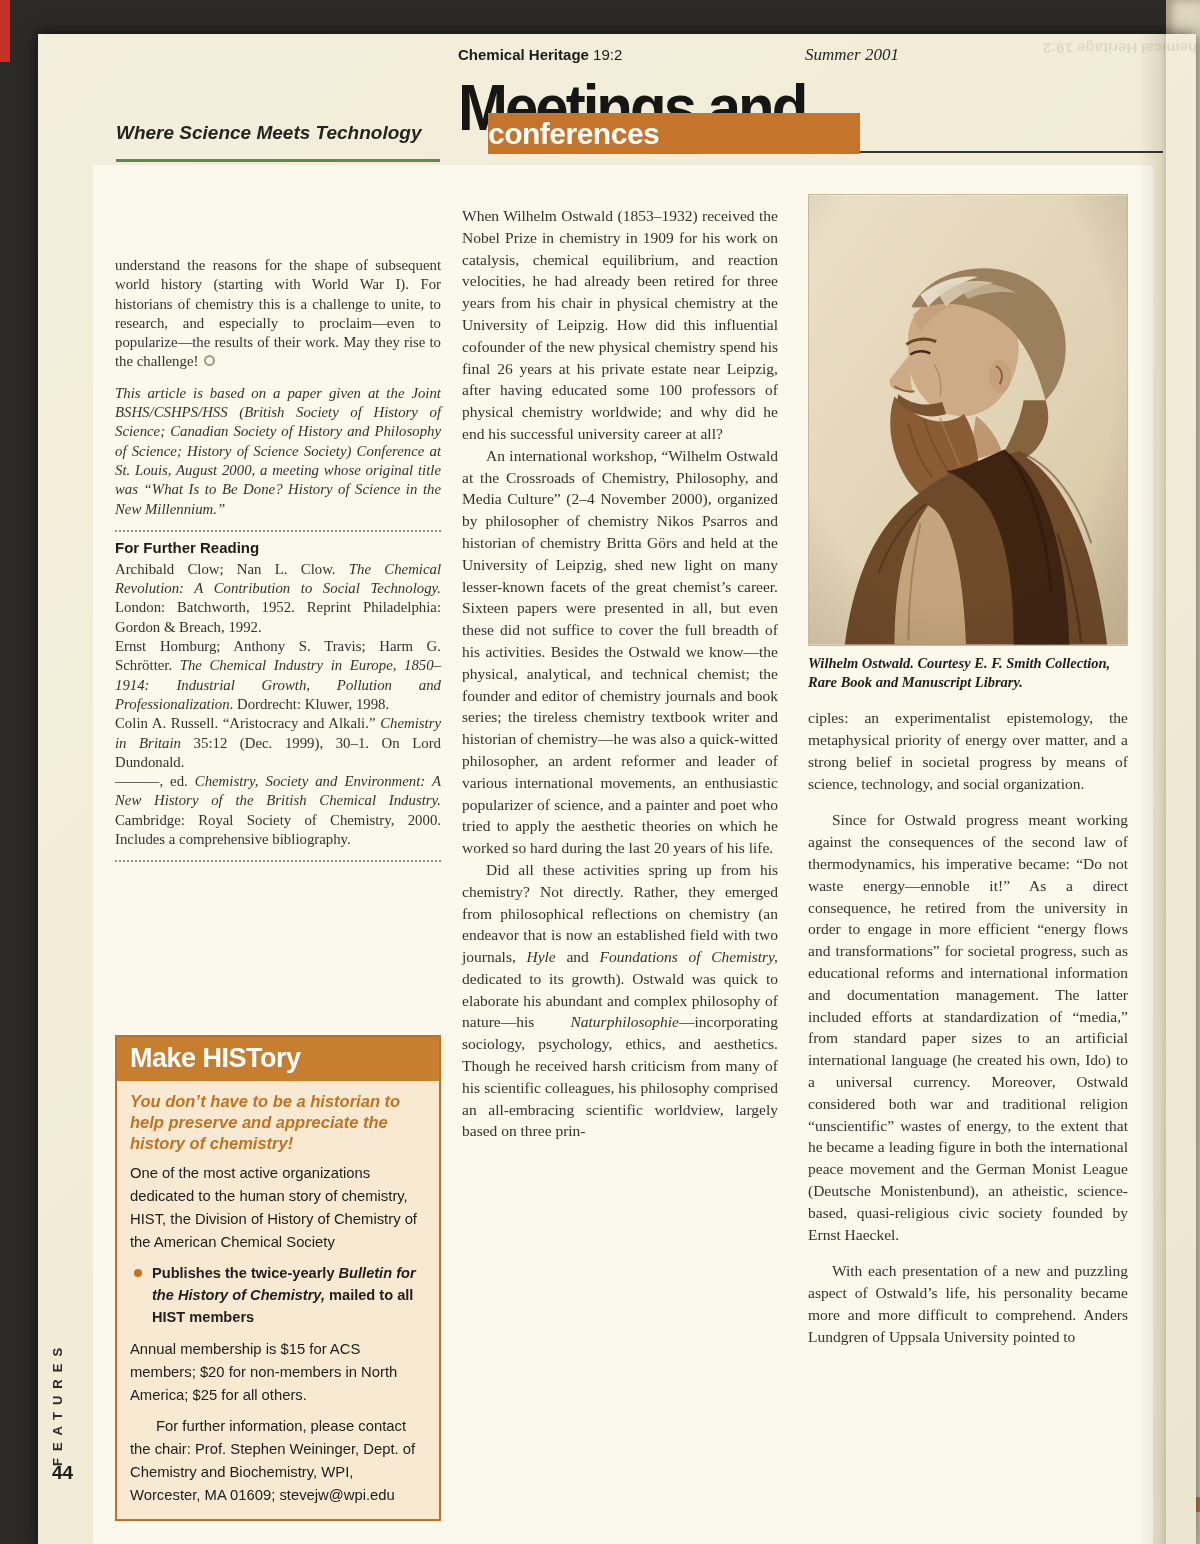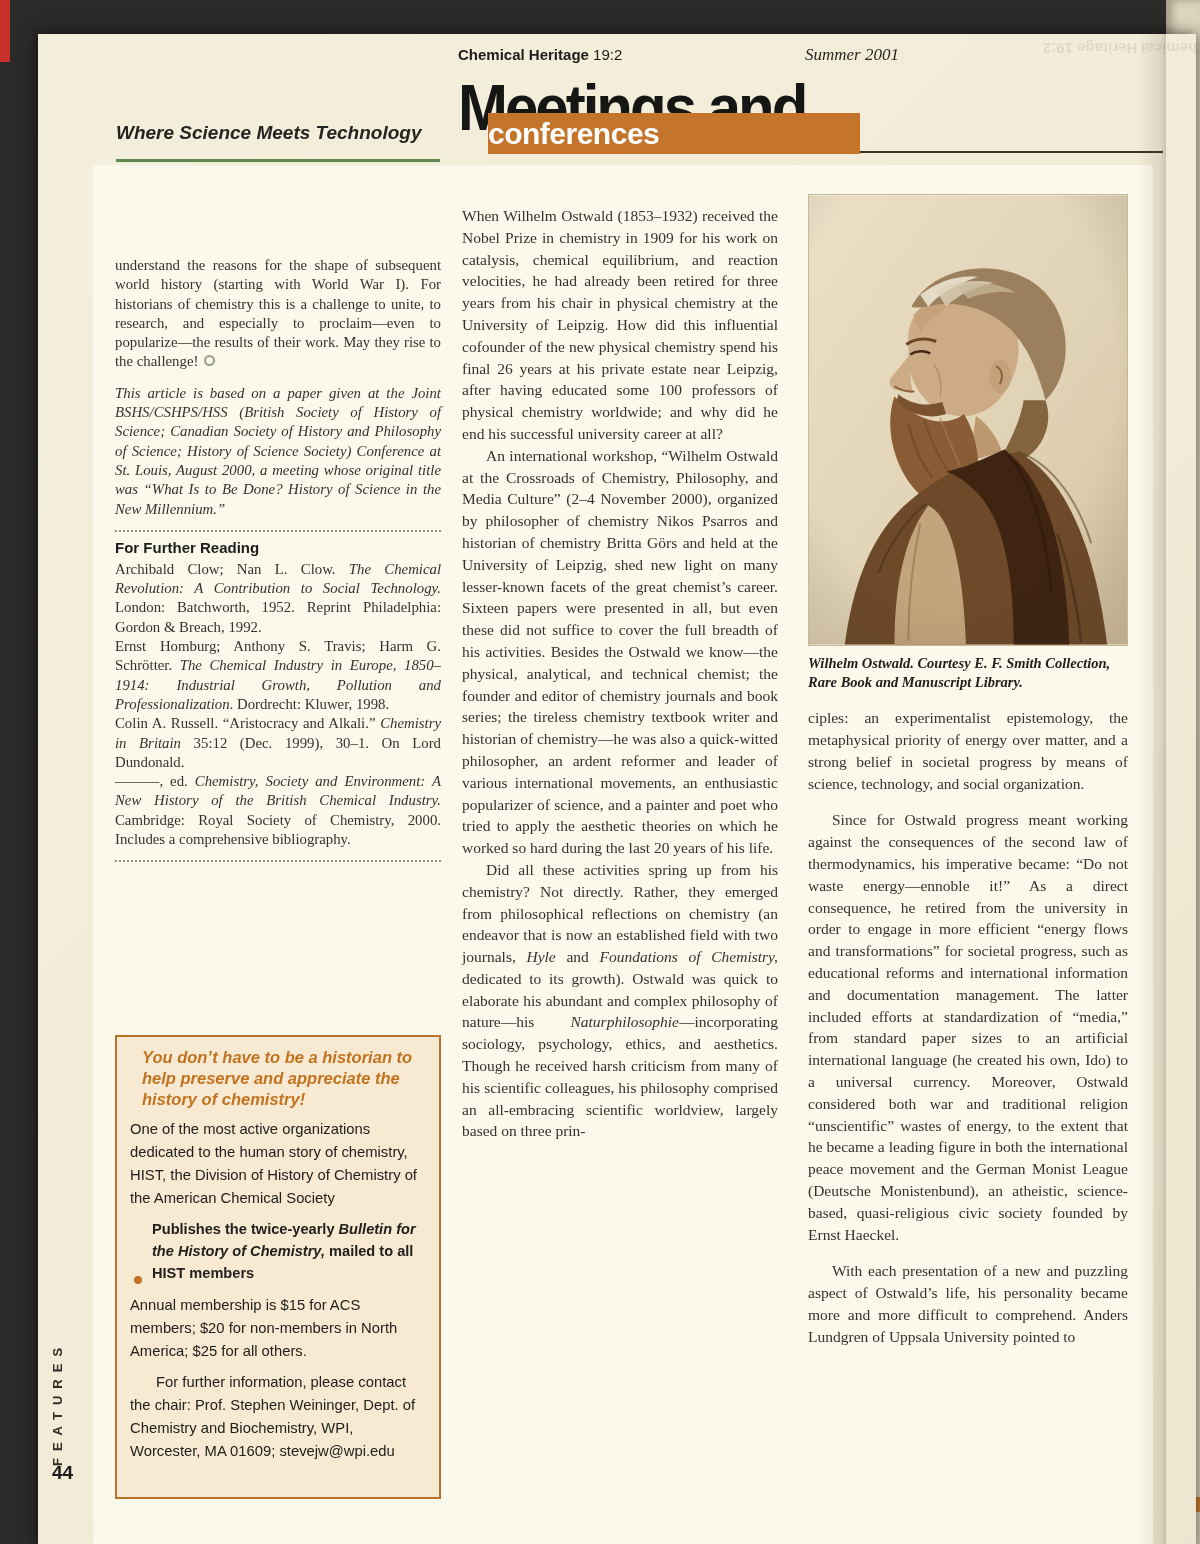--- a/index.html
+++ b/index.html
@@ -68,23 +68,23 @@
     margin-left:6px;vertical-align:baseline;
   }
 
   
   .hist-box{
     position:absolute;left:77px;top:1001px;width:326px;min-height:464px;box-sizing:border-box;
     background:#f7e9d2;border:2px solid #b9722c;
   }
   .hist-title{background:#c77e2f;color:#fff;font-size:27px;font-weight:bold;padding:6px 0 7px 13px;letter-spacing:-.5px;}
   .hist-body{padding:10px 13px 12px;}
-  .hist-lead{color:#c2731f;font-weight:bold;font-style:italic;font-size:16.5px;line-height:21px;margin:0 12px 8px;}
+  .hist-lead{color:#c2731f;font-weight:bold;font-style:italic;font-size:16.5px;line-height:21px;margin:0 0 8px;}
   .hist-text{font-size:14.8px;line-height:23px;color:#22211e;margin:0 0 8px;}
-  .hist-bullet{display:flex;gap:10px;font-size:14.6px;line-height:22px;font-weight:bold;color:#22211e;margin:2px 0 10px;padding-left:4px;align-items:flex-end;}
+  .hist-bullet{display:flex;gap:10px;font-size:14.6px;line-height:22px;font-weight:bold;color:#22211e;margin:2px 0 10px;padding-left:4px;}
   .bullet-dot{flex:0 0 auto;width:8px;height:8px;border-radius:50%;background:#c2731f;margin-top:7px;}
   .hist-contact{text-indent:26px;margin-bottom:0;}
 
   
   .mid-col{position:absolute;left:424px;top:171px;width:316px;}
   .art-heading{font-size:19px;font-weight:bold;color:#1c1c1a;line-height:1.22;margin:0 0 9px;}
   .mid-col .serifp,.right-col .serifp{font-size:15.5px;line-height:21.8px;}
   .serifp.ind{text-indent:24px;}
   .serifp i{font-style:italic;}
 
@@ -131,20 +131,21 @@
     <hr class="dotted-div">
     <div class="fr-heading">For Further Reading</div>
     <p class="serifp entry"><span>Archibald Clow; Nan L. Clow. </span><i>The Chemical Revolution: A Contribution to Social Technology.</i><span> London: Batchworth, 1952. Reprint Philadelphia: Gordon &amp; Breach, 1992.</span></p>
     <p class="serifp entry"><span>Ernst Homburg; Anthony S. Travis; Harm G. Schrötter. </span><i>The Chemical Industry in Europe, 1850–1914: Industrial Growth, Pollution and Professionalization</i><span>. Dordrecht: Kluwer, 1998.</span></p>
     <p class="serifp entry"><span>Colin A. Russell. “Aristocracy and Alkali.” </span><i>Chemistry in Britain</i><span> 35:12 (Dec. 1999), 30–1. On Lord Dundonald.</span></p>
     <p class="serifp entry"><span>———, ed. </span><i>Chemistry, Society and Environment: A New History of the British Chemical Industry.</i><span> Cambridge: Royal Society of Chemistry, 2000. Includes a comprehensive bibliography.</span></p>
     <hr class="dotted-div">
   </div>
 
   <div class="hist-box">
+    <div class="hist-title">Make HISTory</div>
     <div class="hist-body">
       <p class="hist-lead">You don’t have to be a historian to help preserve and appreciate the history of chemistry!</p>
       <p class="hist-text">One of the most active organizations dedicated to the human story of chemistry, HIST, the Division of History of Chemistry of the American Chemical Society</p>
       <div class="hist-bullet">
         <span class="bullet-dot"></span>
         <span><span>Publishes the twice-yearly </span><i>Bulletin for the History of Chemistry,</i><span> mailed to all HIST members</span></span>
       </div>
       <p class="hist-text">Annual membership is $15 for ACS members; $20 for non-members in North America; $25 for all others.</p>
       <p class="hist-text hist-contact">For further information, please contact the chair: Prof. Stephen Weininger, Dept. of Chemistry and Biochemistry, WPI, Worcester, MA 01609; stevejw@wpi.edu</p>
     </div>

